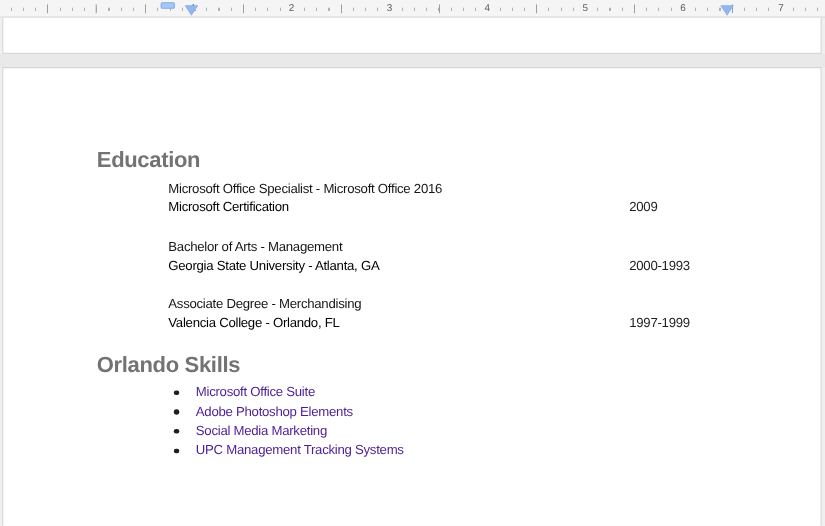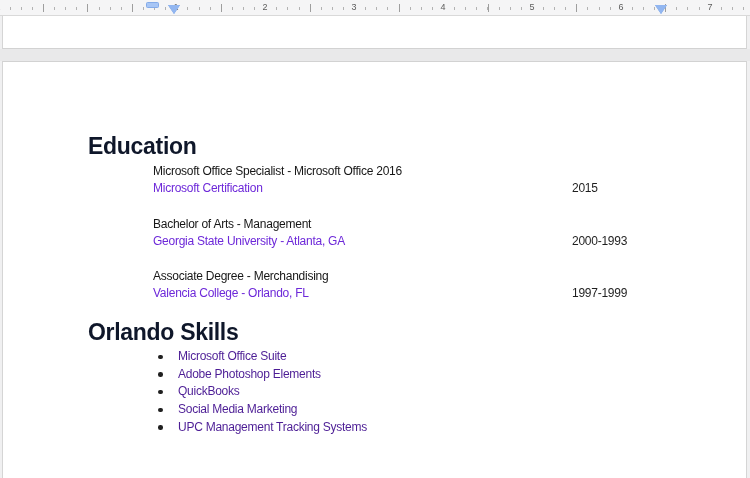--- a/index.html
+++ b/index.html
@@ -54,27 +54,27 @@
     background:#e9e9ea;
   }
   .page{
     position:absolute;top:61px;left:2px;width:743px;height:417px;
     background:#ffffff;
     border-left:1px solid #d5d5d5;border-right:1px solid #d5d5d5;border-top:1px solid #d2d2d2;
   }
   
   .sec-heading{
     position:absolute;left:85px;
-    font-size:23px;font-weight:bold;letter-spacing:-0.3px;
-    color:#0f172a;line-height:20px;white-space:nowrap;
+    font-size:20px;font-weight:bold;letter-spacing:-0.3px;
+    color:#737373;line-height:20px;white-space:nowrap;
   }
   .t-line{
     position:absolute;left:150px;
     font-size:12px;line-height:17px;letter-spacing:-0.25px;
-    color:#6d28d9;white-space:nowrap;
+    color:#000000;white-space:nowrap;
   }
   .t-bold{font-weight:normal;color:#161616;}
   .t-date{
     position:absolute;left:569px;
     font-size:12px;line-height:17px;letter-spacing:-0.25px;
     color:#1f1f1f;white-space:nowrap;
   }
   .skills-list{
     position:absolute;left:153px;top:286px;margin:0;padding:0;list-style:none;
   }
@@ -112,21 +112,21 @@
 <div class="prev-page"></div>
 
 <div class="page-gap"></div>
 
 <div class="page">
 
   <div class="sec-heading" style="top:74px;">Education</div>
 
   <div class="t-line t-bold" style="top:101px;">Microsoft Office Specialist - Microsoft Office 2016</div>
   <div class="t-line" style="top:118px;">Microsoft Certification</div>
-  <div class="t-date" style="top:118px;">2015</div>
+  <div class="t-date" style="top:118px;">2009</div>
 
   <div class="t-line t-bold" style="top:154px;">Bachelor of Arts - Management</div>
   <div class="t-line" style="top:171px;">Georgia State University - Atlanta, GA</div>
   <div class="t-date" style="top:171px;">2000-1993</div>
 
   <div class="t-line t-bold" style="top:206px;">Associate Degree - Merchandising</div>
   <div class="t-line" style="top:223px;">Valencia College - Orlando, FL</div>
   <div class="t-date" style="top:223px;">1997-1999</div>
 
   <div class="sec-heading" style="top:260px;">Orlando Skills</div>
@@ -135,24 +135,20 @@
     <li>
       <span class="bullet-dot"></span>
       <span>Microsoft Office Suite</span>
     </li>
     <li>
       <span class="bullet-dot"></span>
       <span>Adobe Photoshop Elements</span>
     </li>
     <li>
       <span class="bullet-dot"></span>
-      <span>QuickBooks</span>
-    </li>
-    <li>
-      <span class="bullet-dot"></span>
       <span>Social Media Marketing</span>
     </li>
     <li>
       <span class="bullet-dot"></span>
       <span>UPC Management Tracking Systems</span>
     </li>
   </ul>
 
 </div>
 

